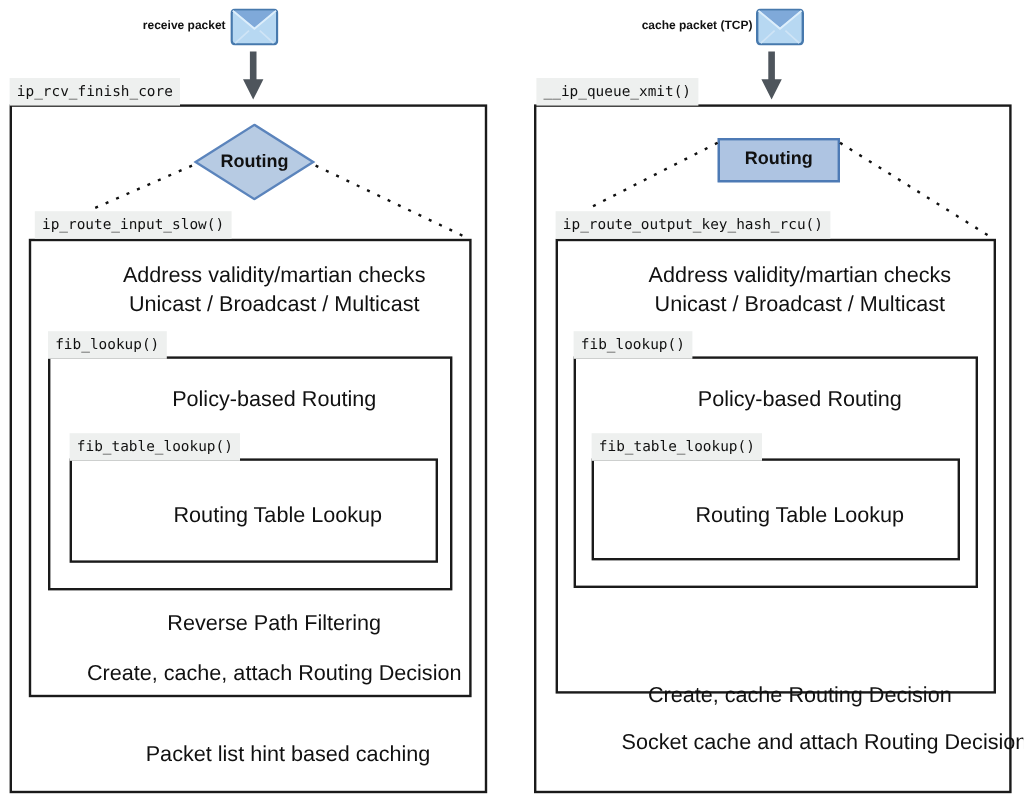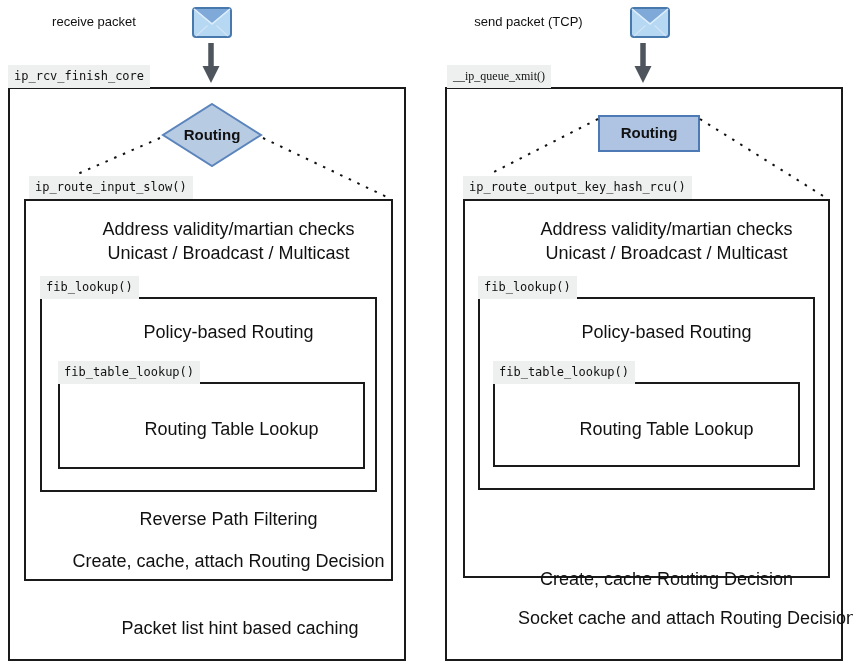--- a/index.html
+++ b/index.html
@@ -7,21 +7,21 @@
           font-family:"Liberation Sans",sans-serif;color:#111;}
   .overlay{position:absolute;left:0;top:0;width:853px;height:671px;z-index:1;pointer-events:none;}
   .overlay .dot{stroke:#111;stroke-width:2;stroke-dasharray:2.5 7;fill:none;}
   .overlay .arrow{fill:var(--arrow);stroke:none;}
 
   .lbl{position:absolute;z-index:2;background:var(--label_bg);color:#111;
        font-family:"DejaVu Sans Mono","Liberation Mono",monospace;font-size:12px;line-height:19px;
        padding:2px 6px;white-space:nowrap;}
   .box{position:absolute;border:2px solid var(--box_border);box-sizing:border-box;background:transparent;}
   .txt{position:absolute;font-size:18px;line-height:22px;text-align:center;white-space:nowrap;color:#111;padding-left:20px;}
-  .flow{position:absolute;font-size:13px;line-height:20px;text-align:center;white-space:nowrap;}
+  .flow{position:absolute;font-size:10px;line-height:20px;text-align:right;white-space:nowrap;font-weight:bold;}
   .env{position:absolute;width:40px;height:31px;}
   .env-body{fill:#b7d8f2;stroke:#4779ad;stroke-width:2;}
   .env-flap{fill:#7fa9d9;}
   .env-line{fill:none;stroke:#ddeefb;stroke-width:1.6;}
   .env-line2{fill:none;stroke:#cfe4f6;stroke-width:1.4;}
 
   .diamond{position:absolute;left:161px;top:103px;width:102px;height:64px;}
   .diamond svg{position:absolute;left:0;top:0;}
   .diamond polygon{fill:var(--diamond_fill);stroke:var(--diamond_border);stroke-width:2;}
   .diamond span{position:absolute;left:0;top:0;width:102px;height:64px;line-height:64px;
@@ -45,21 +45,21 @@
   .l-fibtl{left:58px;top:361px;}
   .l-fibtbox{left:58px;top:382px;width:307px;height:87px;}
   .l-table{left:58px;top:418px;width:307px;}
   .l-rpf{left:24px;top:508px;width:369px;}
   .l-dec{left:24px;top:550px;width:369px;}
   .l-outtxt{left:8px;top:617px;width:424px;text-align:center;}
 
   
   .r-flow{left:430px;top:12px;width:197px;}
   .r-env{left:630px;top:7px;}
-  .r-entry{left:447px;top:65px;font-family:Liberation Serif, serif;}
+  .r-entry{left:447px;top:65px;}
   .r-outer{left:445px;top:87px;width:398px;height:574px;}
   .r-route{left:463px;top:176px;}
   .r-inner{left:463px;top:199px;width:367px;height:379px;}
   .r-checks{left:465px;top:217px;width:363px;line-height:24px;}
   .r-fibl{left:478px;top:276px;}
   .r-fibbox{left:478px;top:297px;width:337px;height:193px;}
   .r-policy{left:478px;top:321px;width:337px;}
   .r-fibtl{left:493px;top:361px;}
   .r-fibtbox{left:493px;top:382px;width:307px;height:85px;}
   .r-table{left:493px;top:418px;width:307px;}
@@ -112,21 +112,21 @@
   <div class="txt l-policy">Policy-based Routing</div>
 
   <div class="lbl l-fibtl">fib_table_lookup()</div>
   <div class="box l-fibtbox"></div>
   <div class="txt l-table">Routing Table Lookup</div>
 
   <div class="txt l-dec">Create, cache, attach Routing Decision</div>
   <div class="txt l-rpf">Reverse Path Filtering</div>
   <div class="txt l-outtxt">Packet list hint based caching</div>
 
-  <div class="flow r-flow">send packet (TCP)</div>
+  <div class="flow r-flow">cache packet (TCP)</div>
 
   <svg class="env r-env" viewBox="0 0 40 31">
     <rect class="env-body" x="1" y="1" width="38" height="29" rx="3"></rect>
     <polygon class="env-flap" points="3,2 37,2 20,16"></polygon>
     <path class="env-line" d="M2,2 L20,17 L38,2"></path>
     <path class="env-line2" d="M4,29 L15.5,18.5 M36,29 L24.5,18.5"></path>
   </svg>
 
   <div class="lbl r-entry">__ip_queue_xmit()</div>
   <div class="box r-outer"></div>

